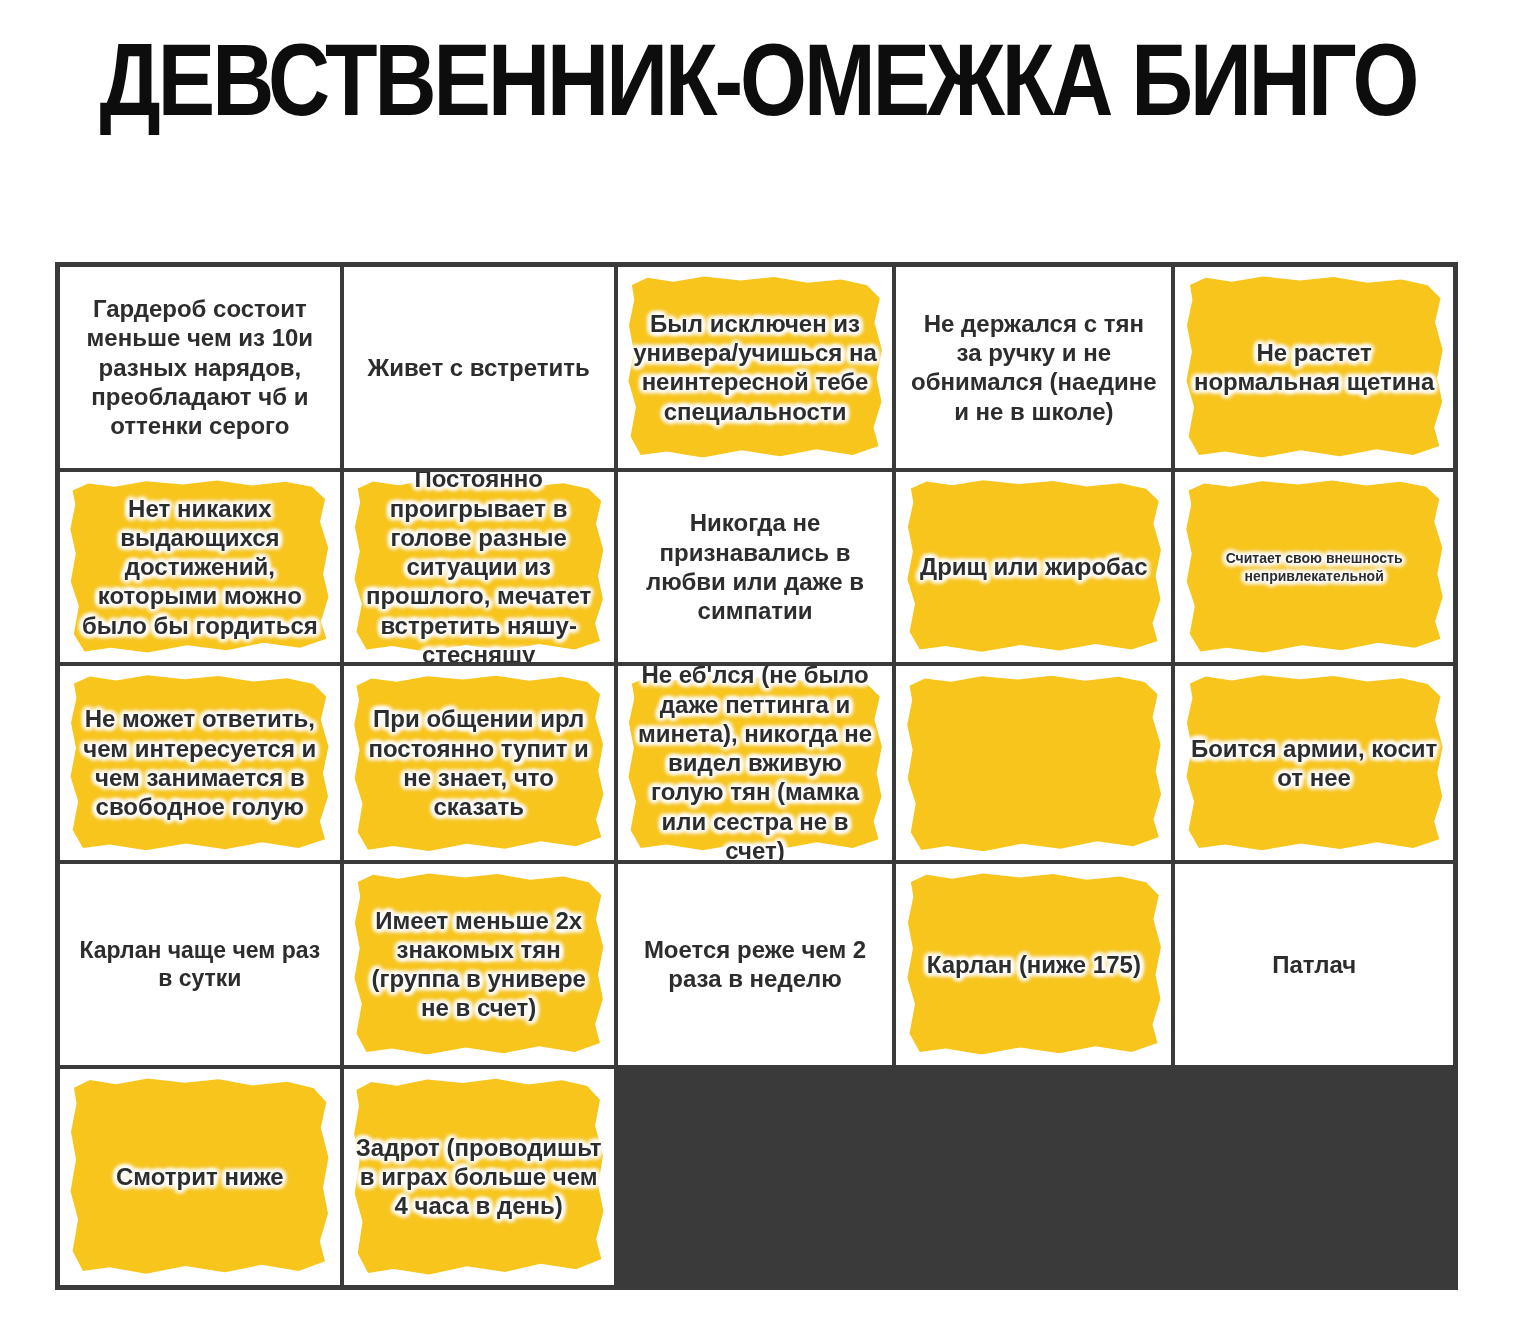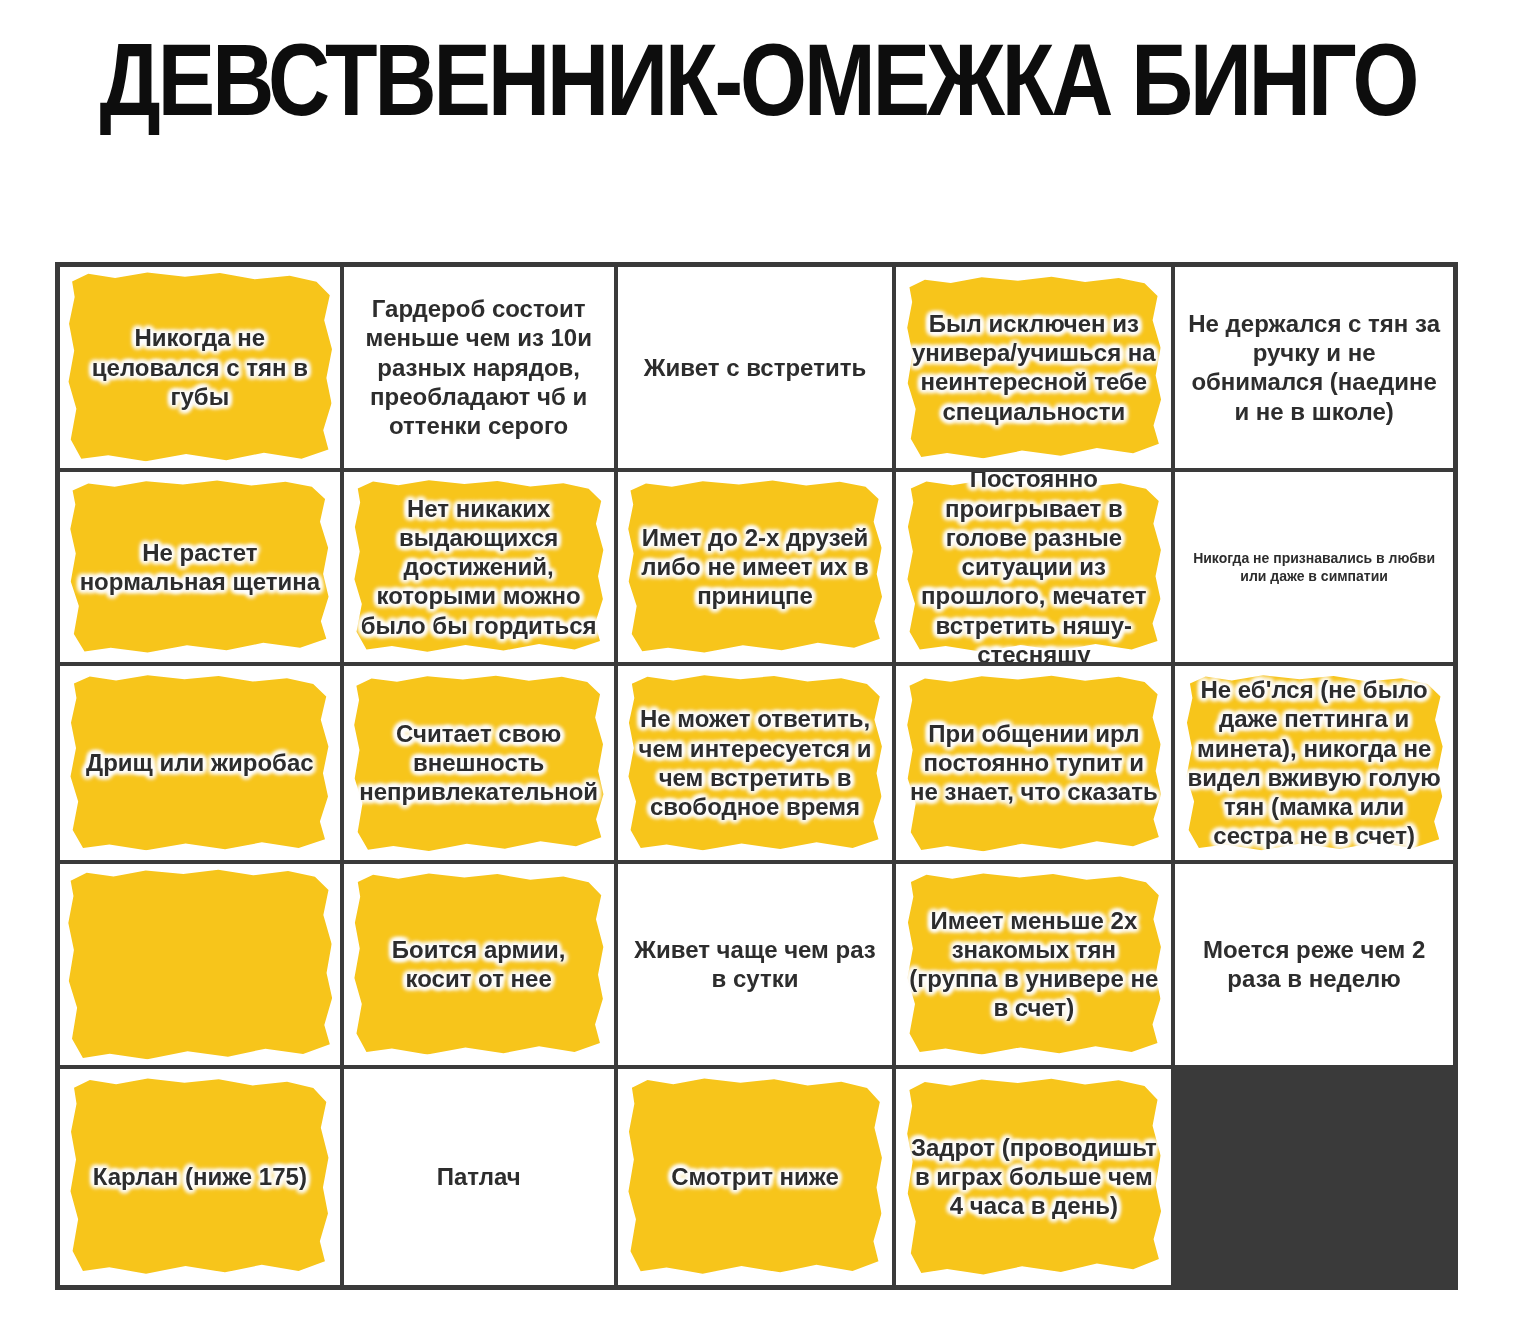--- a/index.html
+++ b/index.html
@@ -57,24 +57,20 @@
   .cell:nth-child(16) .text{font-size:23px;}                  
   .cell:nth-child(25) .text{font-size:16px;}
 </style>
 </head>
 <body>
 
 <div class="title">ДЕВСТВЕННИК-ОМЕЖКА БИНГО</div>
 
 <div class="board">
 
-  <div class="cell" data-checked="true">
-    <div class="blob"></div>
-    <div class="text">Никогда не целовался с тян в губы</div>
-  </div>
   <div class="cell" data-checked="false">
 
     <div class="text">Гардероб состоит меньше чем из 10и разных нарядов, преобладают чб и оттенки серого</div>
   </div>
   <div class="cell" data-checked="false">
 
     <div class="text">Живет с встретить</div>
   </div>
   <div class="cell" data-checked="true">
     <div class="blob"></div>
@@ -88,62 +84,58 @@
   <div class="cell" data-checked="true">
     <div class="blob"></div>
     <div class="text">Не растет нормальная щетина</div>
   </div>
   <div class="cell" data-checked="true">
     <div class="blob"></div>
     <div class="text">Нет никаких выдающихся достижений, которыми можно было бы гордиться</div>
   </div>
   <div class="cell" data-checked="true">
     <div class="blob"></div>
-    <div class="text">Имет до 2-х друзей либо не имеет их в приницпе</div>
-  </div>
-  <div class="cell" data-checked="true">
-    <div class="blob"></div>
     <div class="text">Постоянно проигрывает в голове разные ситуации из прошлого, мечатет встретить няшу-стесняшу</div>
   </div>
 
   <div class="cell" data-checked="false">
 
     <div class="text">Никогда не признавались в любви или даже в симпатии</div>
   </div>
   <div class="cell" data-checked="true">
     <div class="blob"></div>
     <div class="text">Дрищ или жиробас</div>
   </div>
   <div class="cell" data-checked="true">
     <div class="blob"></div>
     <div class="text">Считает свою внешность непривлекательной</div>
   </div>
   <div class="cell" data-checked="true">
     <div class="blob"></div>
-    <div class="text">Не может ответить, чем интересуется и чем встретить в свободное время</div>
+    <div class="text">Не может ответить, чем интересуется и чем занимается в свободное голую</div>
   </div>
   <div class="cell" data-checked="true">
     <div class="blob"></div>
     <div class="text">При общении ирл постоянно тупит и не знает, что сказать</div>
   </div>
 
   <div class="cell" data-checked="true">
     <div class="blob"></div>
     <div class="text">Не еб'лся (не было даже петтинга и минета), никогда не видел вживую голую тян (мамка или сестра не в счет)</div>
   </div>
   <div class="cell" data-checked="true">
     <div class="blob"></div>
   </div>
   <div class="cell" data-checked="true">
     <div class="blob"></div>
     <div class="text">Боится армии, косит от нее</div>
   </div>
   <div class="cell" data-checked="false">
 
-    <div class="text">Живет чаще чем раз в сутки</div>
+    <div class="text">Карлан чаще чем раз в сутки</div>
   </div>
   <div class="cell" data-checked="true">
     <div class="blob"></div>
     <div class="text">Имеет меньше 2х знакомых тян (группа в универе не в счет)</div>
   </div>
 
   <div class="cell" data-checked="false">
 
     <div class="text">Моется реже чем 2 раза в неделю</div>
   </div>

